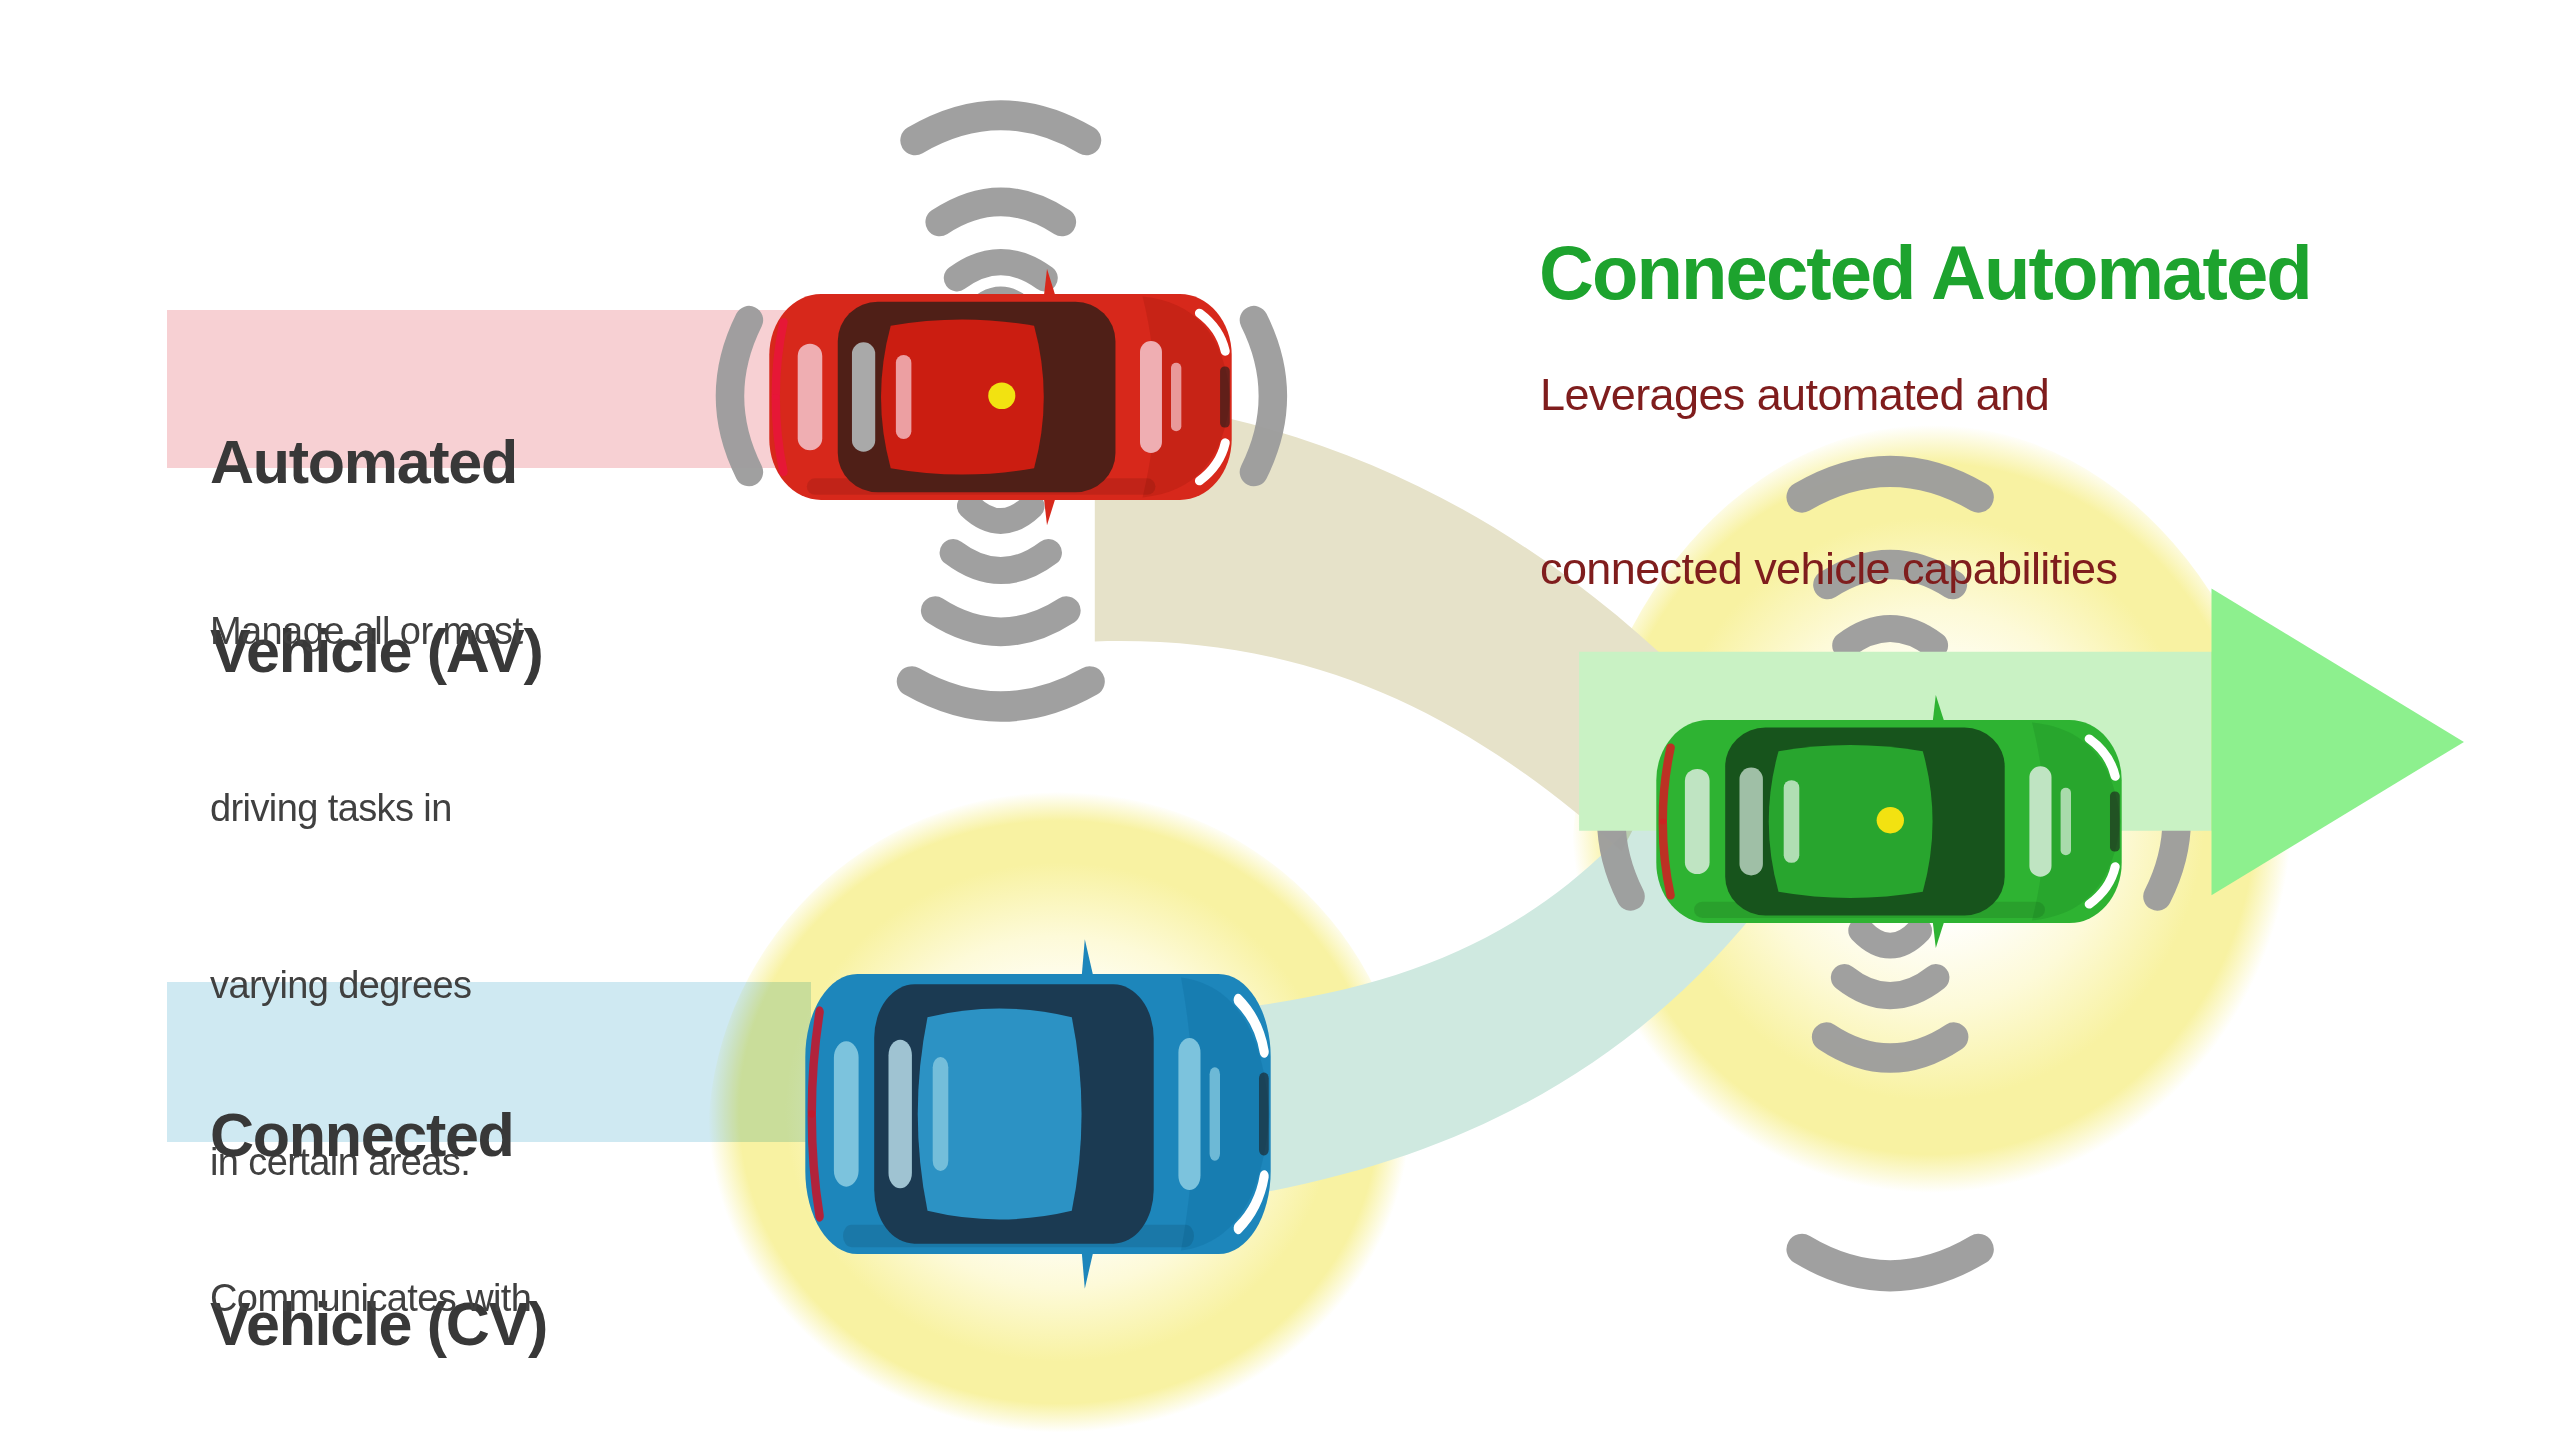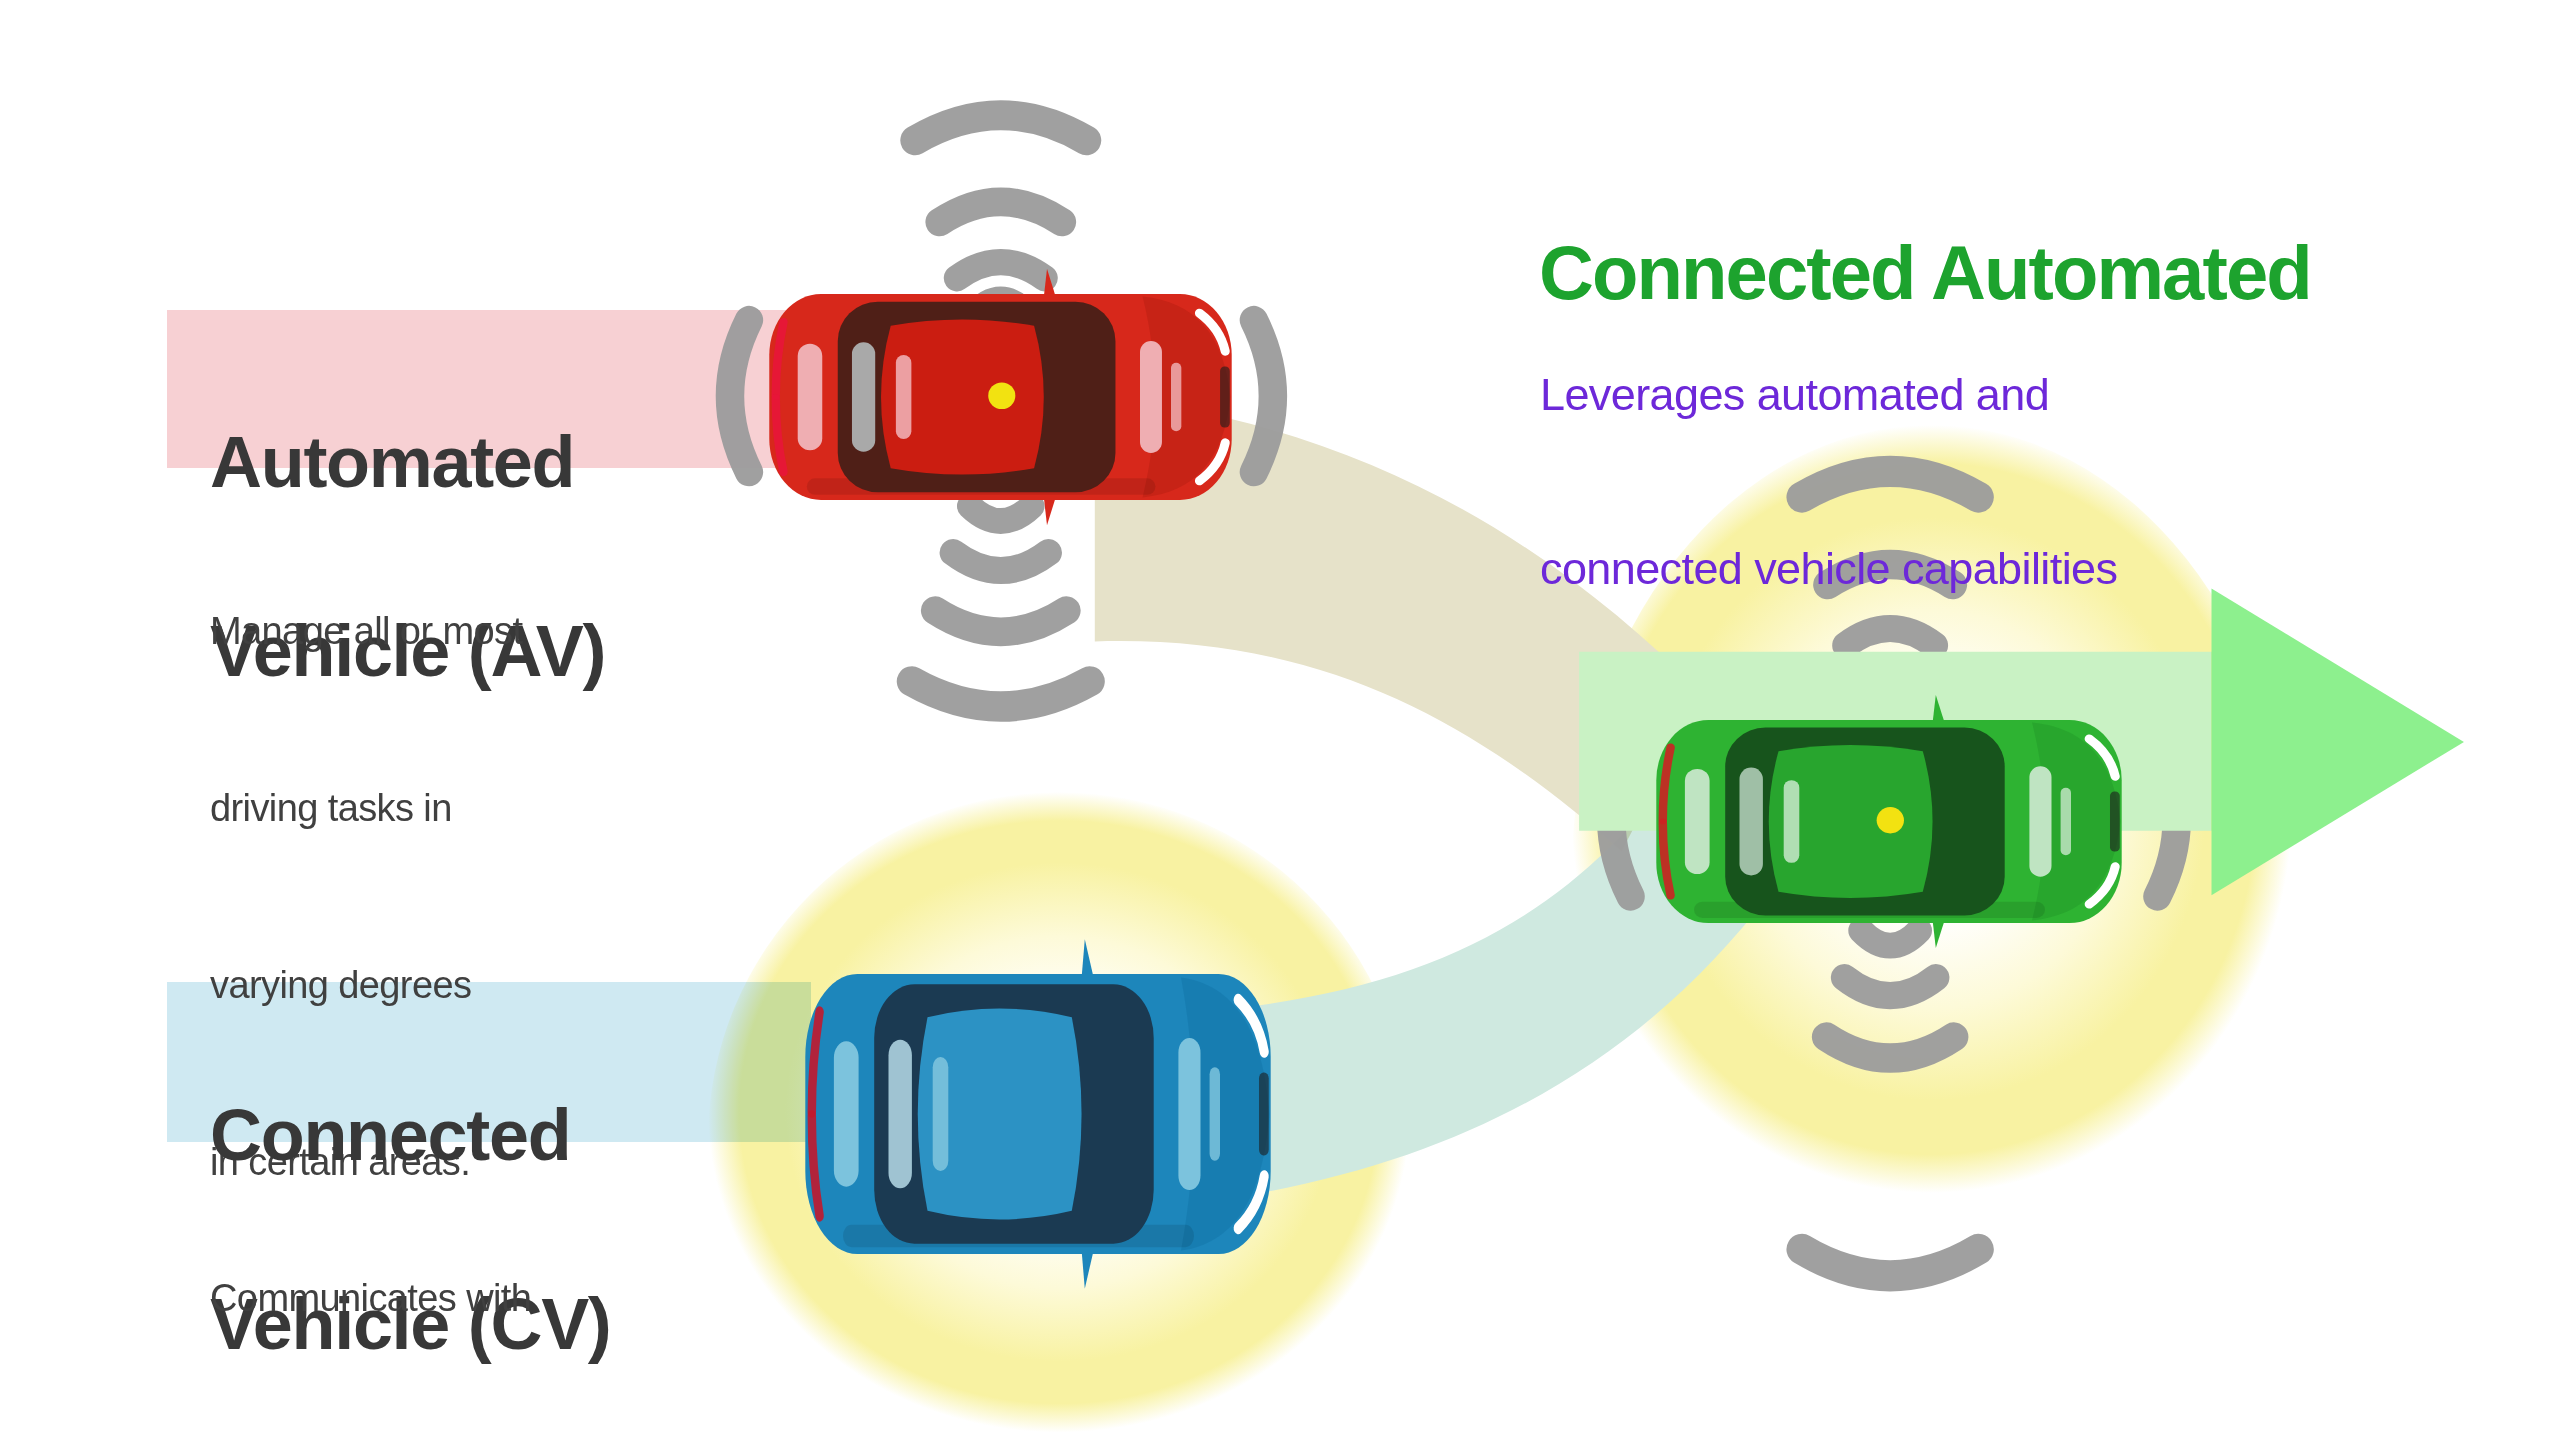--- a/index.html
+++ b/index.html
@@ -51,21 +51,21 @@
 
   
   .txt{position:absolute; z-index:8; white-space:pre; }
   .title{
     left:1539px; top:55px; font-weight:700; font-size:76px; line-height:87px;
     letter-spacing:-1.9px;
   }
   .subtitle{
     left:1540px; top:250px; font-size:45px; line-height:58px; letter-spacing:-0.6px;
   }
-  .h-banner{font-weight:700; font-size:72px; line-height:63px; letter-spacing:-1.3px;}
+  .h-banner{font-weight:700; font-size:61px; line-height:63px; letter-spacing:-1.3px;}
   .h-av{left:210px; top:305px;}
   .h-cv{left:210px; top:978px;}
   .body-txt{font-size:38px; line-height:59px; letter-spacing:-0.6px;}
   .body-av{left:210px; top:484px;}
   .body-cv{left:210px; top:1151px;}
 </style>
 </head>
 <body>
 
 <div id="canvas" style="--glow: #f8f2a2; --arc: #9c9c9c; --dotc: #f2e211; background: rgb(255, 255, 255);">
@@ -152,21 +152,21 @@
   </div>
   <div class="car car-green" style="--body: #2eb332;">
     <svg viewBox="0 0 720 340" preserveAspectRatio="none">
         <use href="#car-top"></use>
       </svg>
   </div>
 
   <div class="txt title" style="color: rgb(29, 163, 46);">
     <div>Connected Automated</div>
   </div>
-  <div class="txt subtitle" style="color: #6d28d9;">
+  <div class="txt subtitle" style="color: #7f1d1d;">
     <div>Leverages automated and</div>
     <div>connected vehicle capabilities</div>
   </div>
 
   <div class="txt h-banner h-av" style="color: rgb(56, 56, 56);">
     <div>Automated</div>
     <div>Vehicle (AV)</div>
   </div>
   <div class="txt body-txt body-av" style="color: rgb(64, 64, 64);">
     <div>Manage all or most</div>

